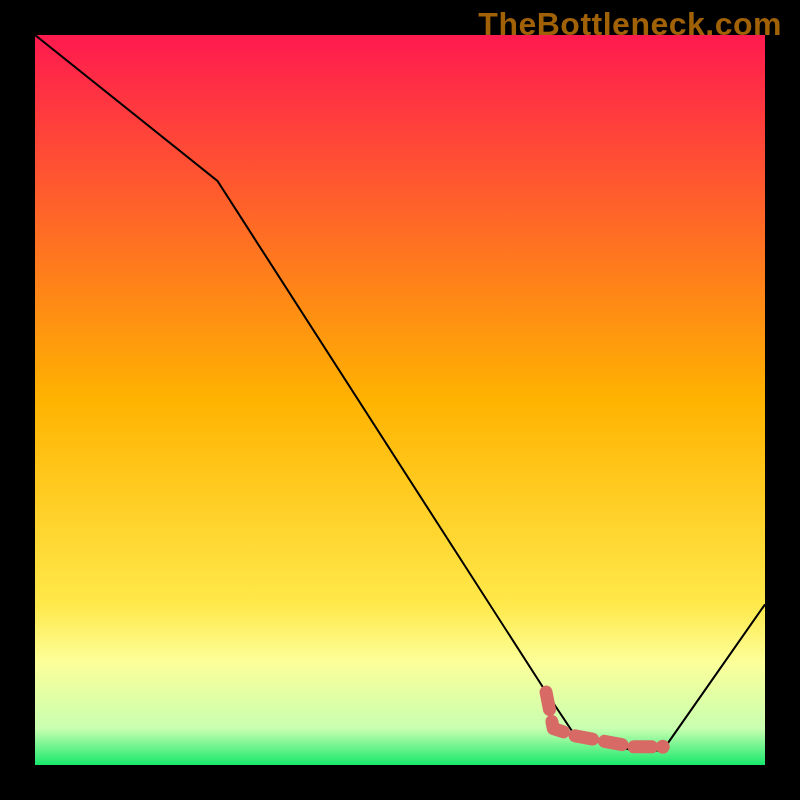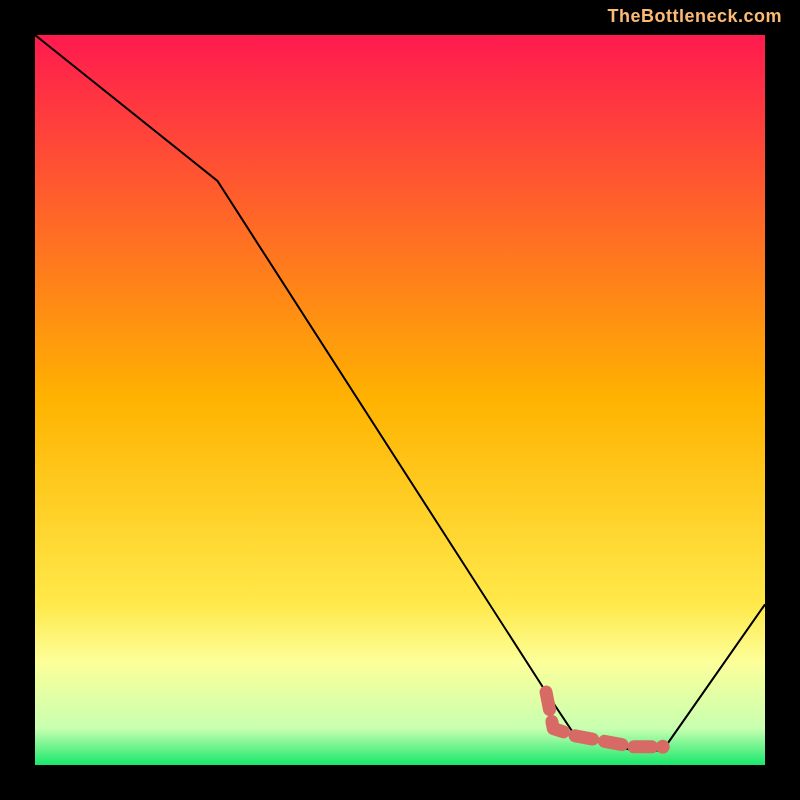--- a/index.html
+++ b/index.html
@@ -14,22 +14,22 @@
   .outer {
     position: relative;
     width: 800px;
     height: 800px;
     background: #000;
   }
   .watermark {
     position: absolute;
     top: 6px;
     right: 18px;
-    color: #fdba74;
-    font-size: 18px;
+    color: #a16207;
+    font-size: 32px;
     font-weight: 600;
     letter-spacing: 0.5px;
     user-select: none;
   }
   .plot {
     position: absolute;
     left: 35px;
     top: 35px;
     width: 730px;
     height: 730px;

